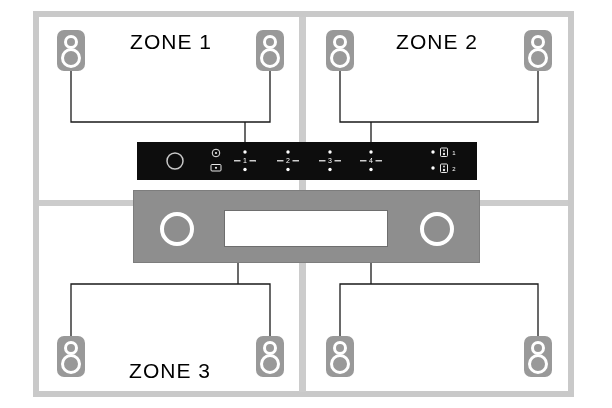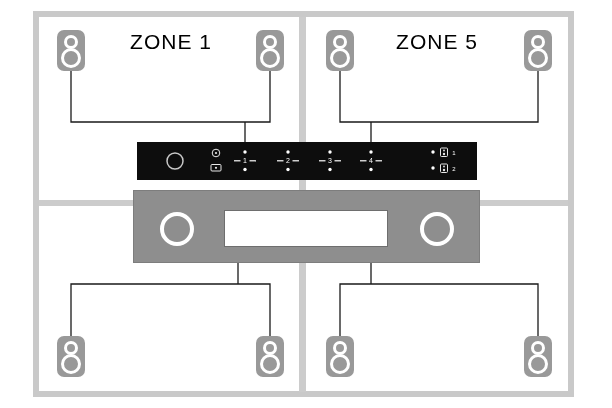--- a/index.html
+++ b/index.html
@@ -153,15 +153,16 @@
     </svg>
   </div>
 
   <div class="amp">
     <div class="amp-knob left"></div>
     <div class="amp-display"></div>
     <div class="amp-knob right"></div>
   </div>
 
   <div class="zone-label" style="left:171px;top:42px">ZONE 1</div>
-  <div class="zone-label" style="left:437px;top:42px">ZONE 5</div>
+  <div class="zone-label" style="left:437px;top:42px">ZONE 2</div>
+  <div class="zone-label" style="left:170px;top:371px">ZONE 3</div>
 
 </div>
 
 </body></html>

